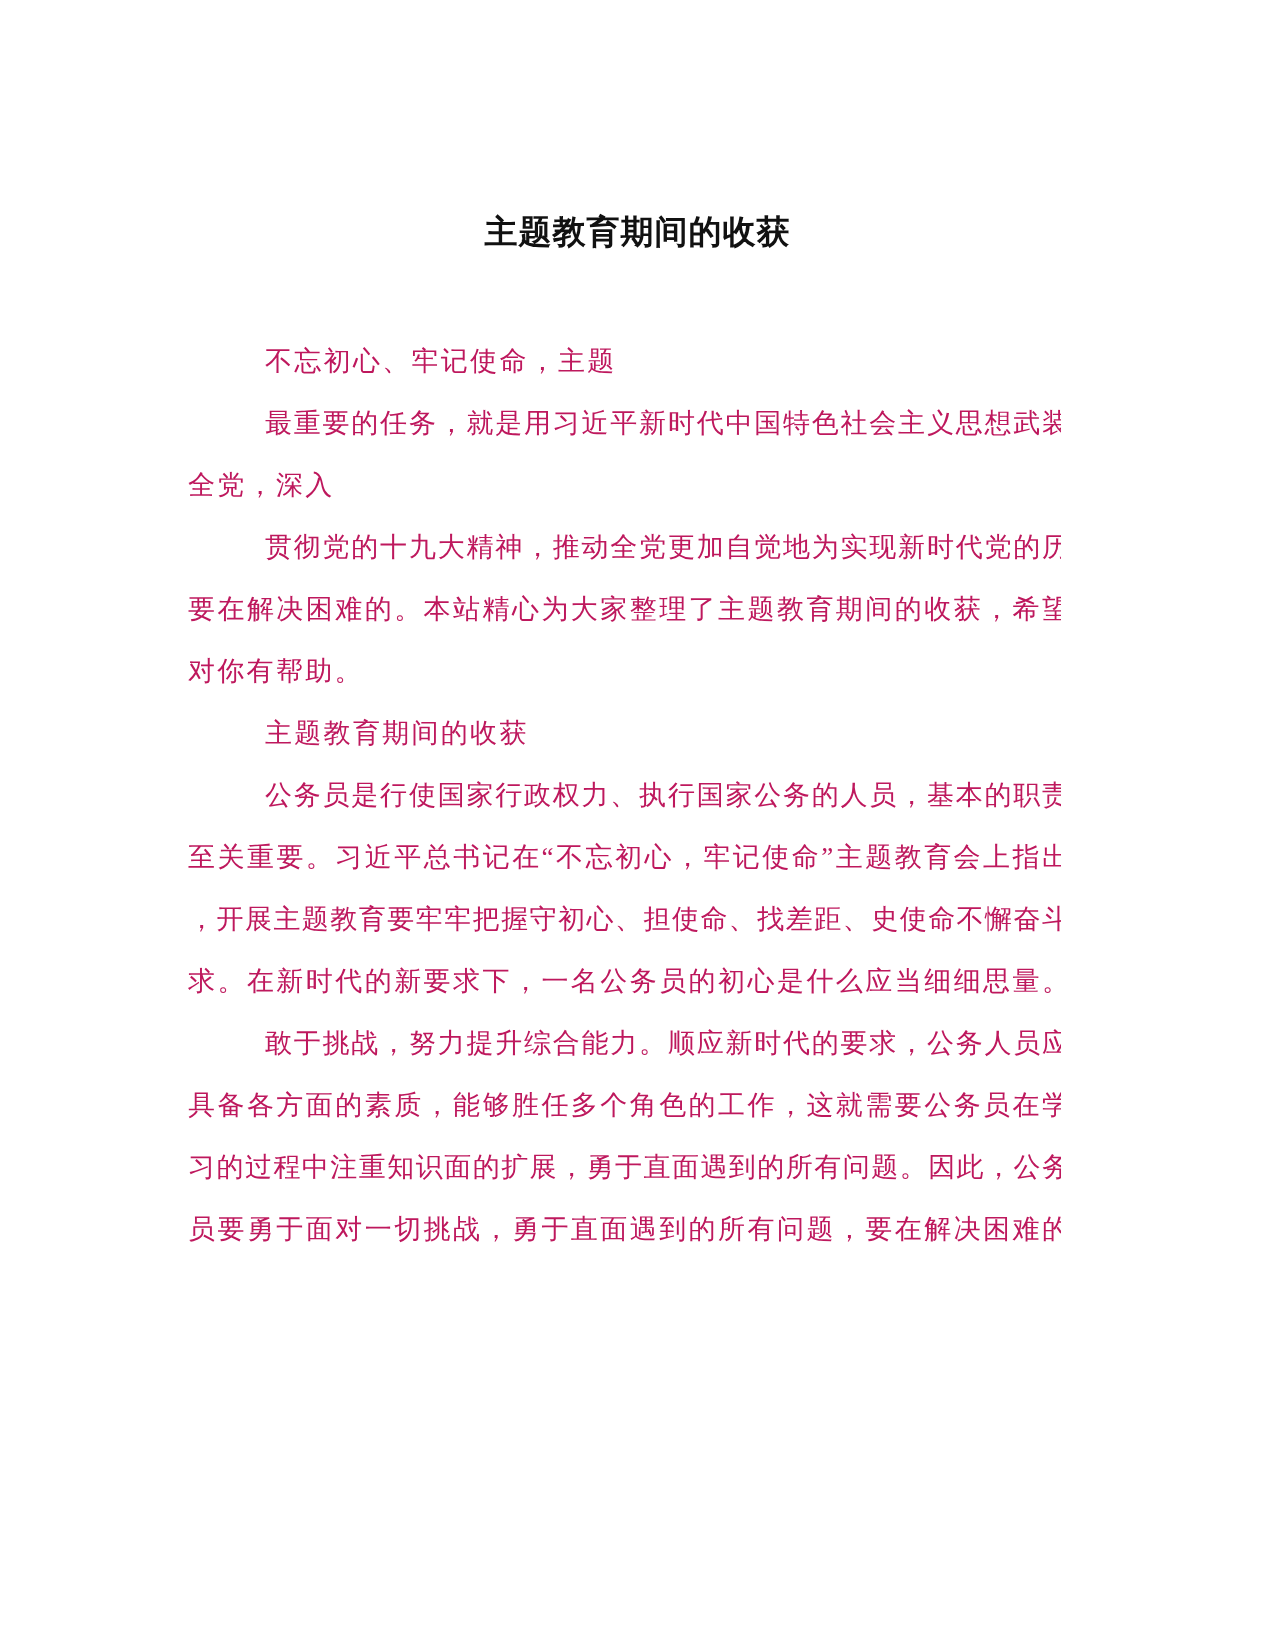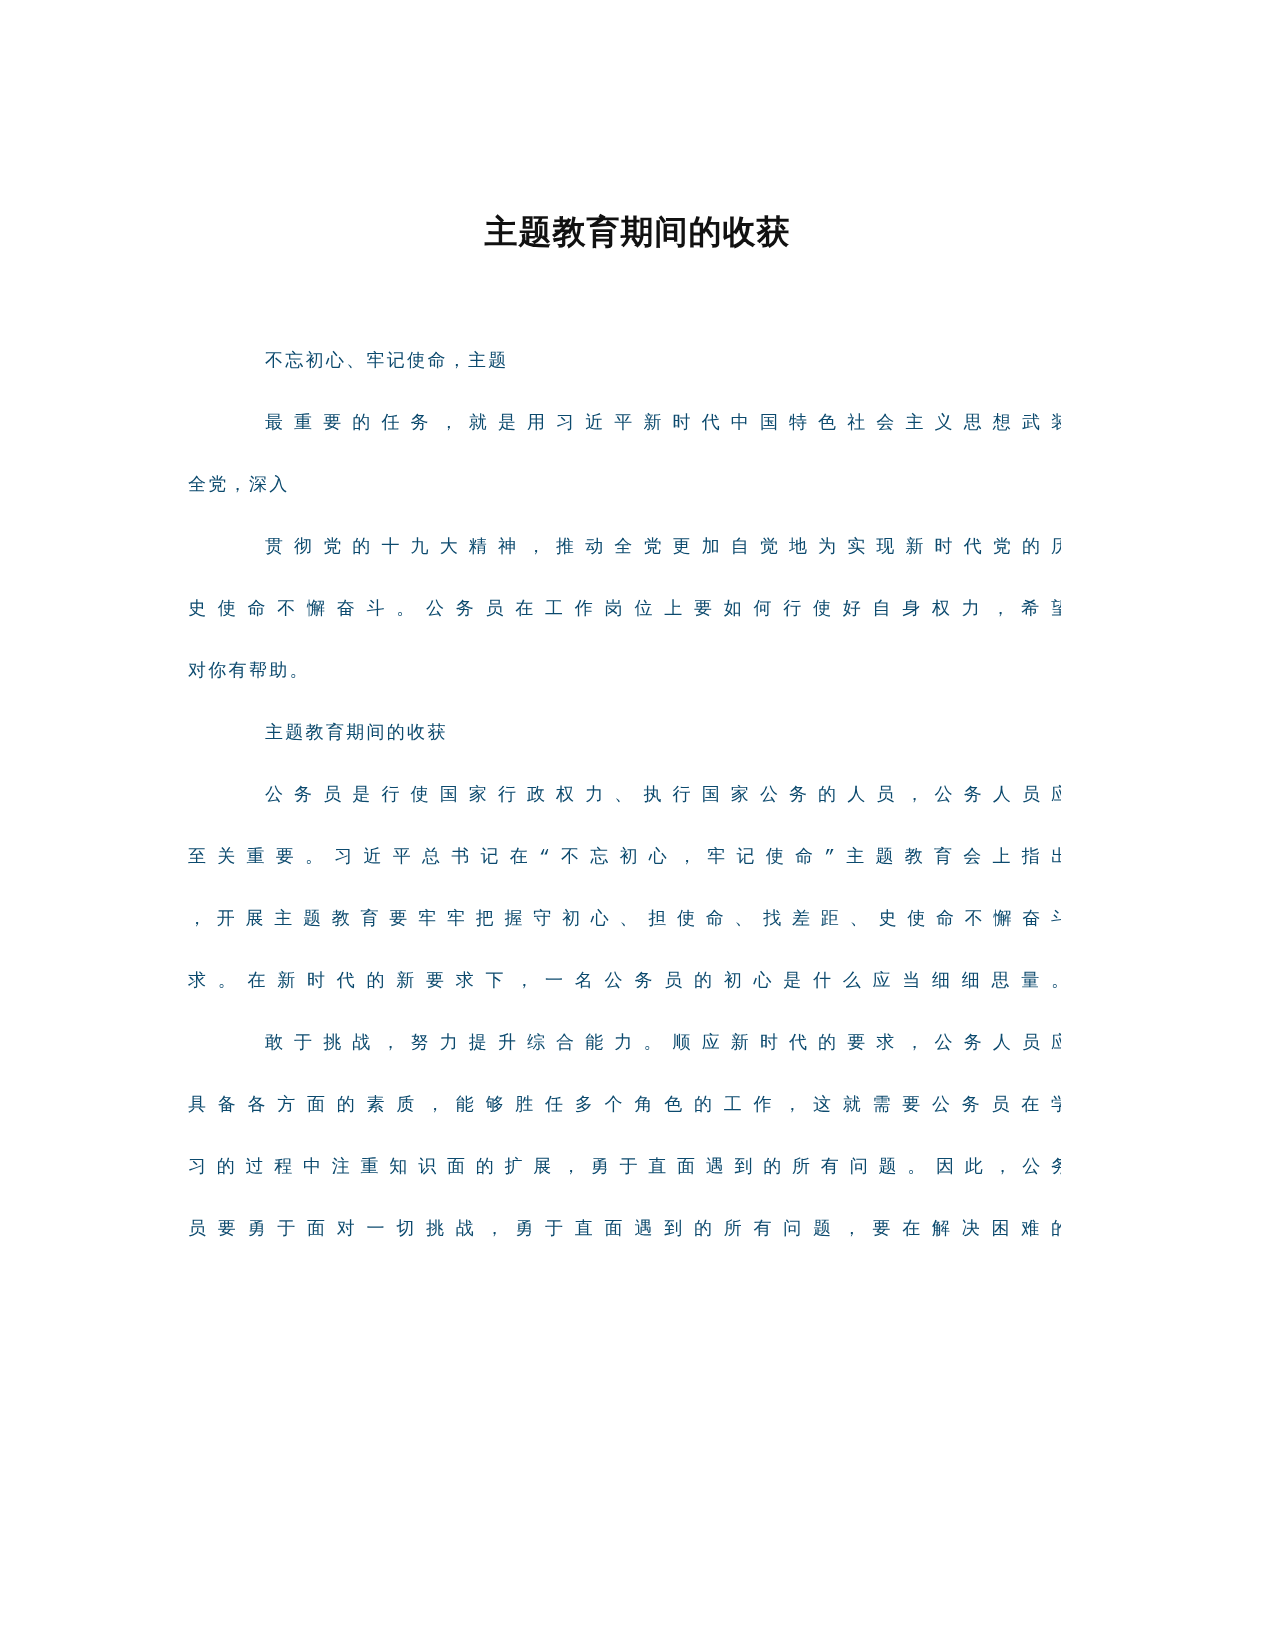--- a/index.html
+++ b/index.html
@@ -33,25 +33,24 @@
   .doc-body {
     position: absolute;
     top: 330px;
     left: 188px;
     width: 881px;
   }
   .line {
     box-sizing: border-box;
     height: 62px;
     line-height: 62px;
-    font-size: 18px;
+    font-size: 27px;
     letter-spacing: 2.3px;
     white-space: nowrap;
-    color: #0c4a6e;
-    font-family: Liberation Mono, monospace;
+    color: #be185d;
   }
   
   .line.fill {
     letter-spacing: 0;
     white-space: normal;
     text-align: justify;
     text-align-last: justify;
     overflow: hidden;
   }
   
@@ -62,24 +61,24 @@
 </head>
 <body>
 
 <div class="page">
   <h1 class="doc-title">主题教育期间的收获</h1>
   <div class="doc-body">
     <div class="line indent">不忘初心、牢记使命，主题</div>
     <div class="line indent fill">最重要的任务，就是用习近平新时代中国特色社会主义思想武装</div>
     <div class="line">全党，深入</div>
     <div class="line indent fill">贯彻党的十九大精神，推动全党更加自觉地为实现新时代党的历</div>
-    <div class="line fill">史使命不懈奋斗。公务员在工作岗位上要如何行使好自身权力，希望</div>
+    <div class="line fill">要在解决困难的。本站精心为大家整理了主题教育期间的收获，希望</div>
     <div class="line">对你有帮助。</div>
     <div class="line indent">主题教育期间的收获</div>
-    <div class="line indent fill">公务员是行使国家行政权力、执行国家公务的人员，公务人员应</div>
+    <div class="line indent fill">公务员是行使国家行政权力、执行国家公务的人员，基本的职责</div>
     <div class="line fill">至关重要。习近平总书记在“不忘初心，牢记使命”主题教育会上指出</div>
     <div class="line fill">，开展主题教育要牢牢把握守初心、担使命、找差距、史使命不懈奋斗</div>
     <div class="line fill">求。在新时代的新要求下，一名公务员的初心是什么应当细细思量。</div>
     <div class="line indent fill">敢于挑战，努力提升综合能力。顺应新时代的要求，公务人员应</div>
     <div class="line fill">具备各方面的素质，能够胜任多个角色的工作，这就需要公务员在学</div>
     <div class="line fill">习的过程中注重知识面的扩展，勇于直面遇到的所有问题。因此，公务</div>
     <div class="line fill">员要勇于面对一切挑战，勇于直面遇到的所有问题，要在解决困难的</div>
   </div>
 </div>
 

